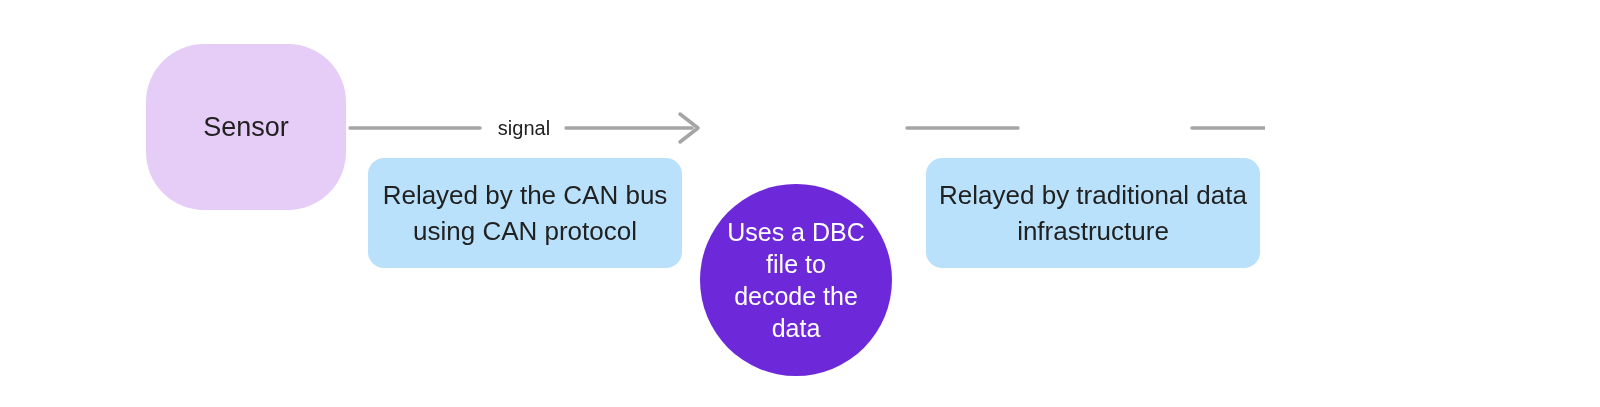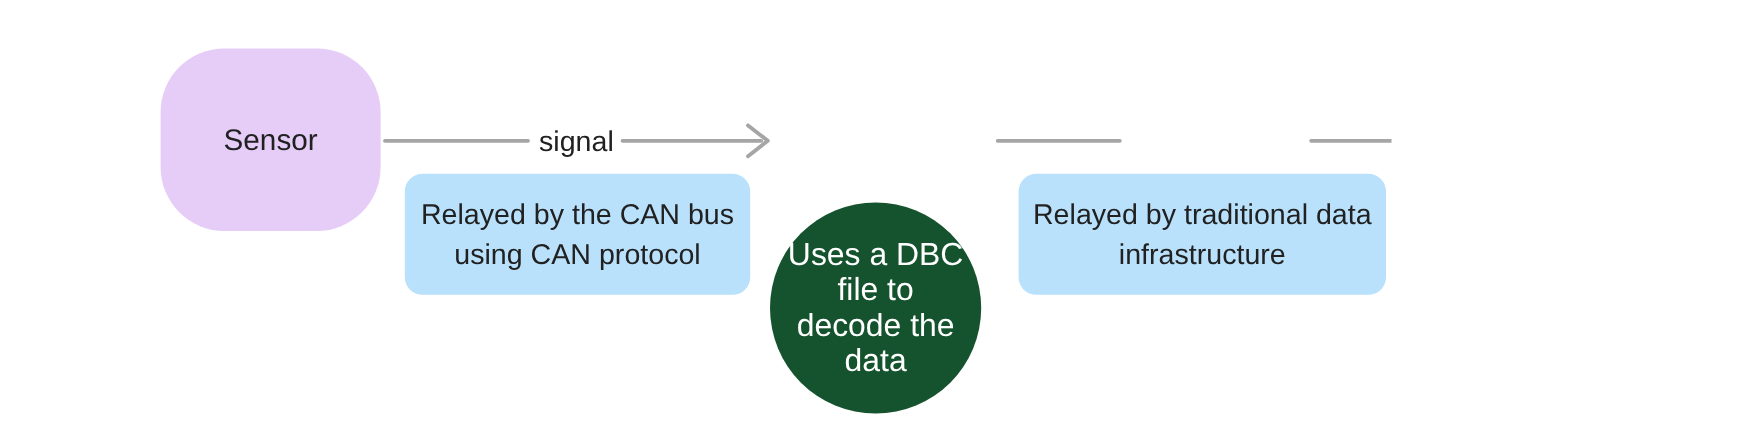--- a/index.html
+++ b/index.html
@@ -31,27 +31,27 @@
   }
   .node.sensor { left: 146px; top: 44px;  width: 200px; height: 166px; }
   .node.obd2   { left: 703px; top: 44px;  width: 200px; height: 166px; }
   .node.user   { left: 1304px; top: 44px; width: 199px; height: 164px; }
 
   .dbc-circle {
     position: absolute;
     left: 700px; top: 184px;
     width: 192px; height: 192px;
     border-radius: 50%;
-    background: #14532d;
+    background: #6d28d9;
     display: flex;
     align-items: center;
     justify-content: center;
     text-align: center;
     color: #ffffff;
-    font-size: 29px;
+    font-size: 25px;
     line-height: 32px;
     font-weight: 500;
     white-space: pre-line;
     z-index: 2;
   }
 
   .note {
     position: absolute;
     background: #b9e1fb;
     border-radius: 16px;
@@ -77,21 +77,21 @@
     stroke-width: 3.5;
     stroke-linecap: round;
     stroke-linejoin: round;
     fill: none;
   }
   #arrow1 { left: 346px; top: 106px; }
   #arrow2 { left: 903px; top: 106px; }
 
   .edge-label {
     position: absolute;
-    font-size: 26px;
+    font-size: 20px;
     line-height: 34px;
     white-space: pre-line;
     z-index: 1;
   }
   .edge-label.signal {
     left: 459px; top: 111px;
     width: 130px;
     text-align: center;
   }
   .edge-label.human {

